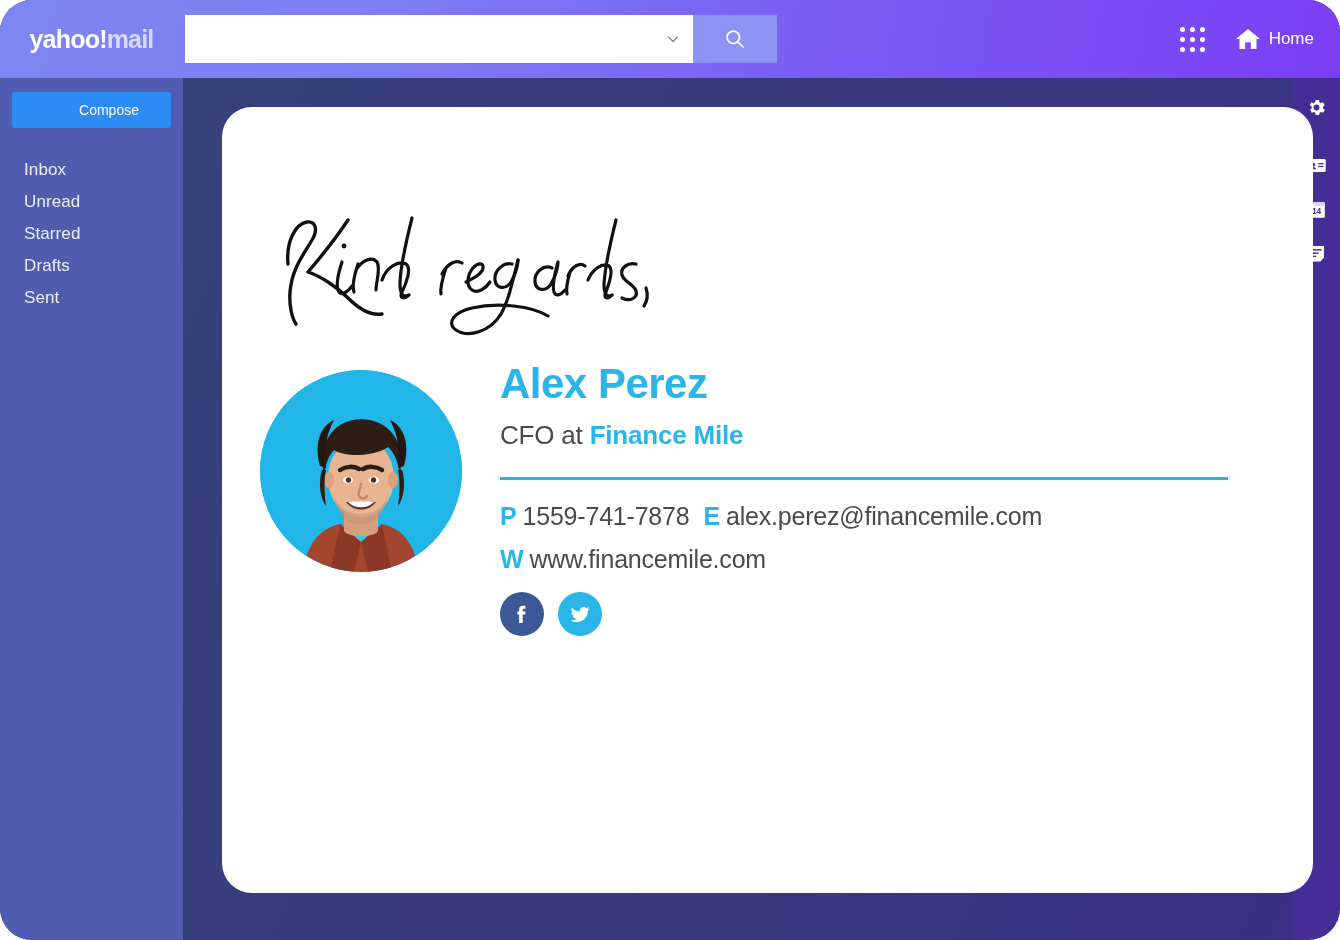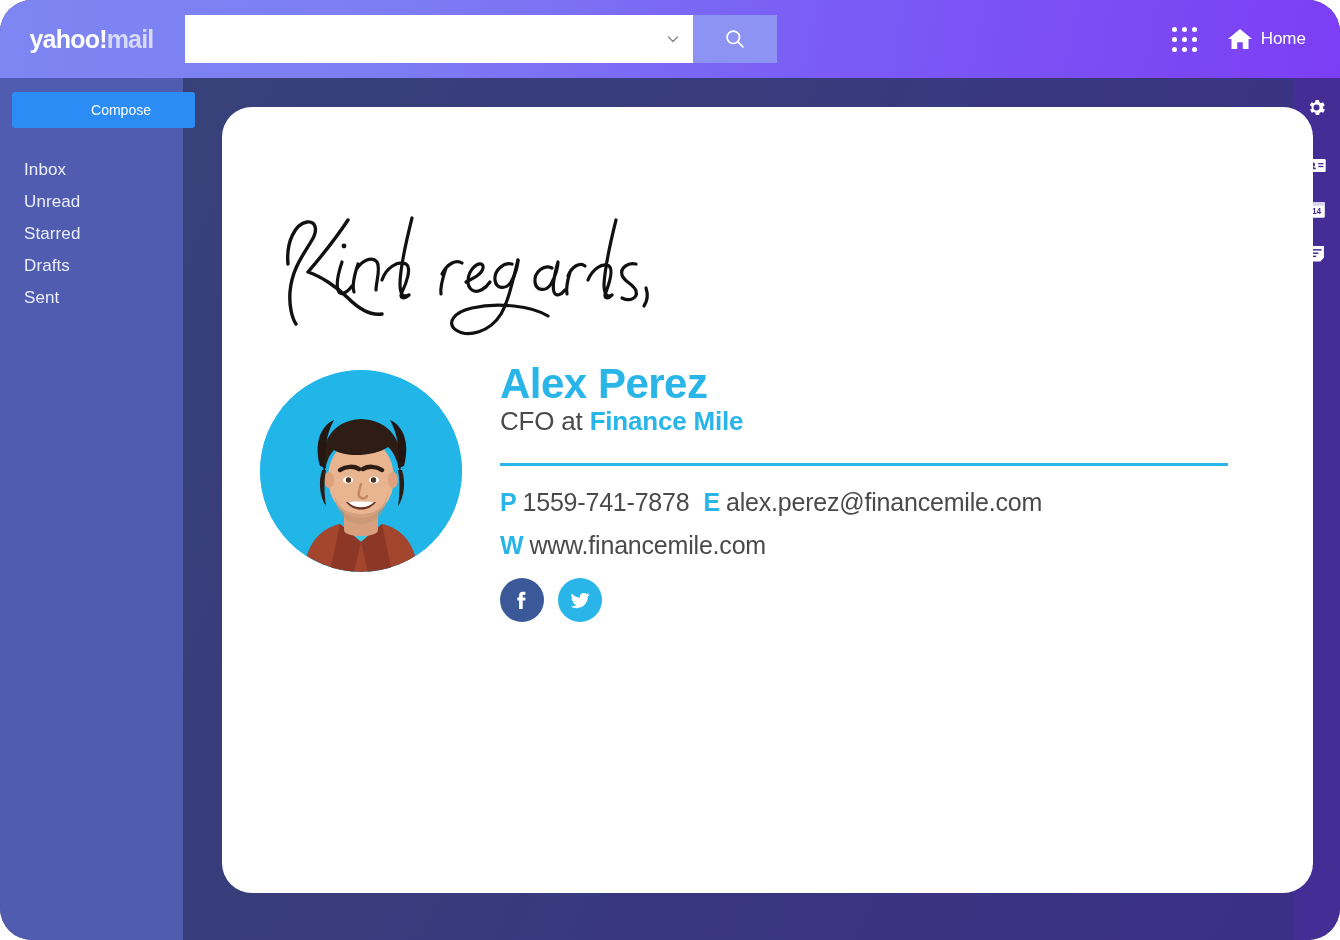--- a/index.html
+++ b/index.html
@@ -90,21 +90,21 @@
     display: flex;
     align-items: center;
     justify-content: center;
     cursor: pointer;
   }
 
   .header-right {
     margin-left: auto;
     display: flex;
     gap: 30px;
-    padding-right: 34px;
+    padding-right: 26px;
   }
   .apps-grid {
     display: grid;
     grid-template-columns: repeat(3, 5px);
     grid-template-rows: repeat(3, 5px);
     gap: 5px;
     cursor: pointer;
   }
   .apps-grid i {
     width: 5px; height: 5px;
@@ -125,21 +125,21 @@
   .sidebar {
     position: absolute;
     top: 78px; left: 0;
     width: 183px;
     height: 862px;
     background: #4f5cb0;
     padding: 14px 12px 0 12px;
     z-index: 3;
   }
   .compose-btn {
-    width: 183px;
+    width: 159px;
     height: 36px;
     background: #2b8cf6;
     border: none;
     border-radius: 3px;
     color: #ffffff;
     font-size: 14px;
     font-family: "Liberation Sans", sans-serif;
     cursor: pointer;
     margin-bottom: 26px;
     padding-left: 35px;
@@ -232,20 +232,21 @@
   .sig-name {
     font-size: 42px;
     font-weight: bold;
     color: #2ab5e8;
     letter-spacing: -0.5px;
     line-height: 1.05;
   }
   .sig-role {
     font-size: 26px;
     color: #4a4a4a;
+    margin-top: 14px;
     letter-spacing: -0.2px;
   }
   .sig-role b { color: #2ab5e8; font-weight: bold; }
 
   .sig-rule {
     width: 728px;
     height: 3px;
     background: #29b6e8;
     margin: 26px 0 22px 0;
   }

